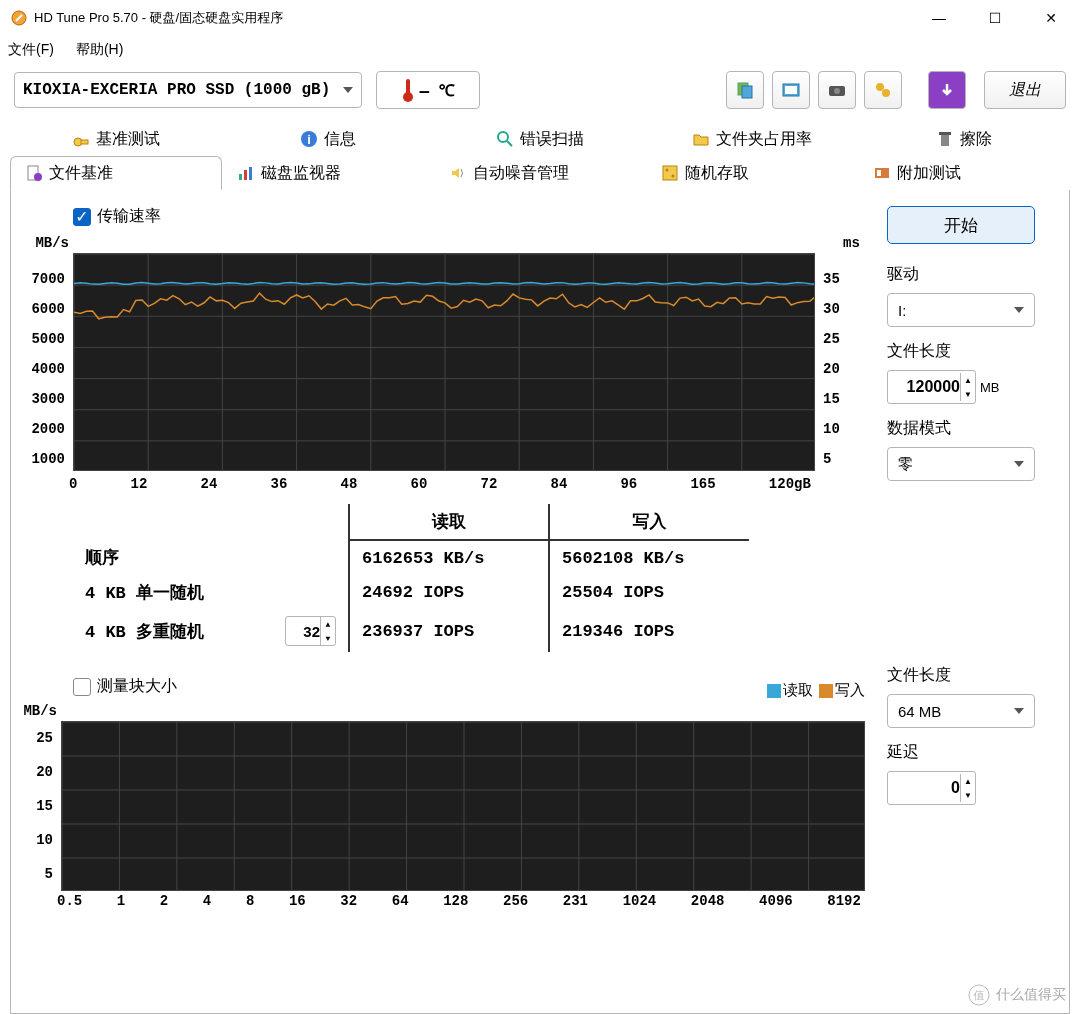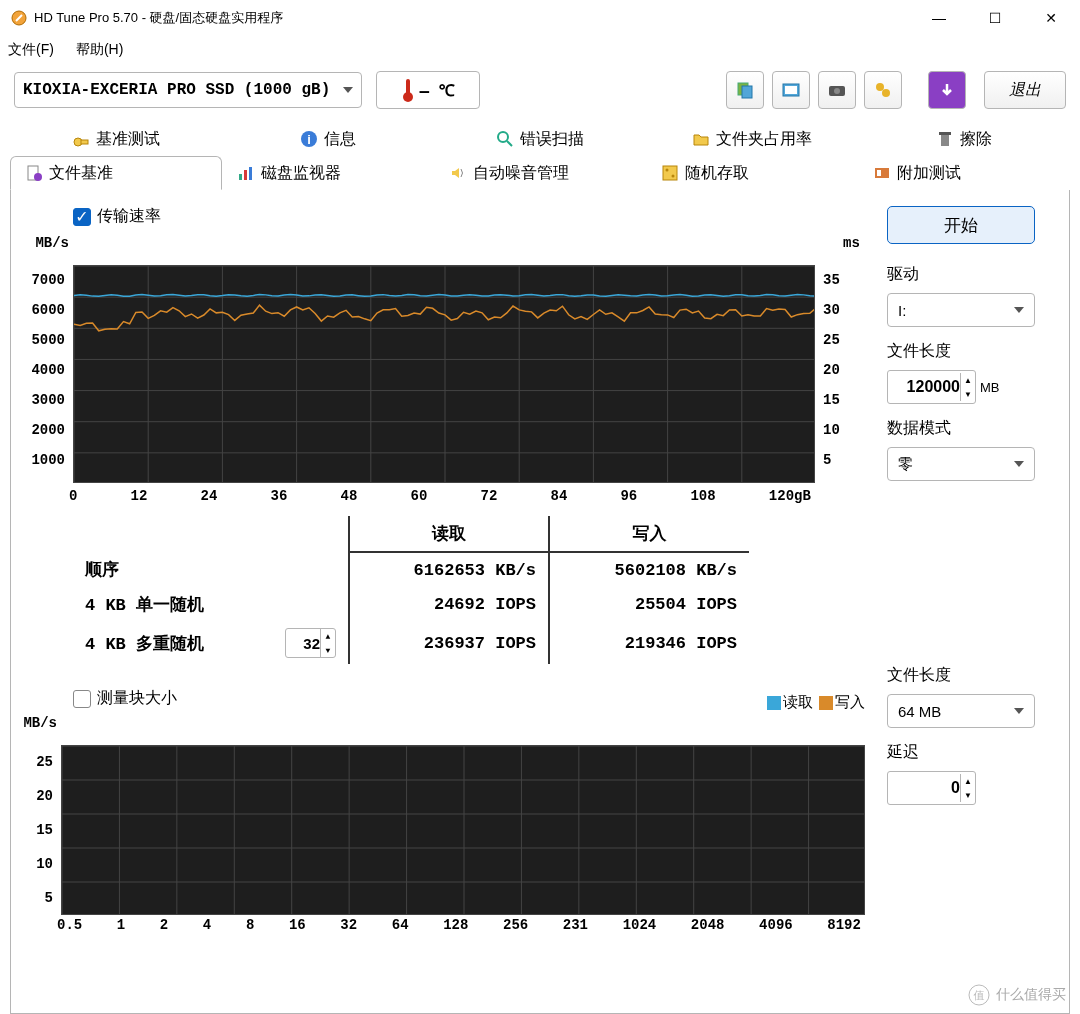--- a/index.html
+++ b/index.html
@@ -24,36 +24,36 @@
 .tabrow2 .tab { flex: 1; justify-content: flex-start; }
 .tab.active { background: #fff; border-color: #b5b5b5; border-bottom-color: #fff; }
 .tabicon { width: 18px; height: 18px; display: inline-block; }
 .content { border: 1px solid #b5b5b5; margin: 0 10px 10px 10px; padding: 10px 12px; border-top: none; height: 824px; position: relative; display: flex; gap: 14px; }
 .col-main { flex: 1; }
 .col-side { width: 170px; }
 .check { display: flex; align-items: center; gap: 6px; margin: 6px 0 8px 50px; font-size: 16px; }
 .checkbox { width: 18px; height: 18px; border: 1px solid #888; border-radius: 3px; display: inline-flex; align-items: center; justify-content: center; }
 .checkbox.checked { background: #0a64c4; border-color: #0a64c4; color: #fff; }
 .axis-label { font-family: "Courier New", monospace; font-weight: bold; font-size: 14px; }
-.chart-wrap { display: flex; gap: 4px; margin-top: 14px; }
+.chart-wrap { display: flex; gap: 4px; margin-top: 2px; align-items: flex-end; }
 .yaxis { width: 46px; text-align: right; padding-right: 4px; }
 .yaxis .tick { height: 30px; line-height: 30px; }
 .chart1 { position: relative; }
 .chart1-svg { background: #1e1e1e; border: 1px solid #444; }
 .yaxis-r { width: 30px; padding-left: 4px; }
 .yaxis-r .tick { height: 30px; line-height: 30px; }
 .xaxis { display: flex; margin-left: 46px; justify-content: space-between; width: 742px; margin-top: 2px; }
 .xaxis span { font-family: "Courier New", monospace; font-weight: bold; font-size: 14px; }
 .results { margin: 12px 0 0 50px; font-family: "Courier New", monospace; font-weight: bold; font-size: 17px; }
 .results table { border-collapse: collapse; }
 .results td { padding: 6px 12px; }
 .results .hdr td { text-align: center; }
 .results .brd-l { border-left: 2px solid #333; }
 .results .brd-b { border-bottom: 2px solid #333; }
-.results .val { text-align: right; white-space: nowrap; margin-top: 26px; }
+.results .val { white-space: nowrap; margin-top: 26px; }
 .spinner { display: flex; align-items: center; border: 1px solid #b5b5b5; border-radius: 3px; height: 30px; }
 .spinner input { border: none; width: 34px; text-align: right; font-family: Liberation Sans, sans-serif; font-weight: bold; font-size: 15px; outline: none; }
 .spinner .arrows { display: flex; flex-direction: column; border-left: 1px solid #b5b5b5; }
 .spinner .ar { width: 14px; height: 14px; display: flex; align-items: center; justify-content: center; font-size: 8px; }
 .check2 { display: flex; align-items: center; gap: 6px; margin: 24px 0 6px 50px; font-size: 16px; }
 .legend2 { position: absolute; right: 8px; top: -22px; display: flex; gap: 6px; font-size: 15px; }
 .legend-swatch { width: 14px; height: 14px; display: inline-block; margin-right: 2px; vertical-align: middle; }
 .chart2-svg { background: #1e1e1e; border: 1px solid #444; }
 .startbtn { width: 148px; height: 38px; border: 1px solid #0a64c4; border-radius: 5px; background: #e6f0fb; display: flex; align-items: center; justify-content: center; font-size: 17px; margin: 6px 0 20px 0; }
 .side-label { font-size: 16px; margin: 14px 0 8px 0; }
@@ -271,21 +271,21 @@
     <div class="xaxis" id="xaxis1">
         <span>0</span>
         <span>12</span>
         <span>24</span>
         <span>36</span>
         <span>48</span>
         <span>60</span>
         <span>72</span>
         <span>84</span>
         <span>96</span>
-        <span>108</span>
+        <span>165</span>
         <span>120gB</span>
       </div>
 
     <div class="results">
       <table>
         <tbody>
             <tr class="hdr">
               <td style="width:200px"></td>
               <td style="width:60px"></td>
               <td class="brd-l brd-b" style="width:200px">读取</td>

